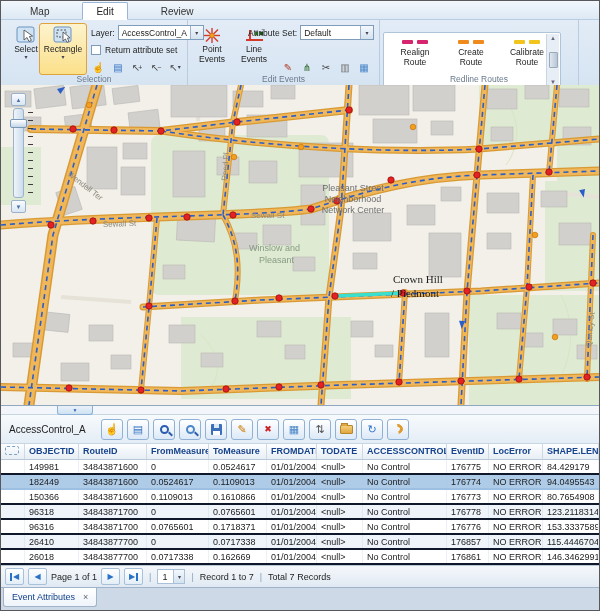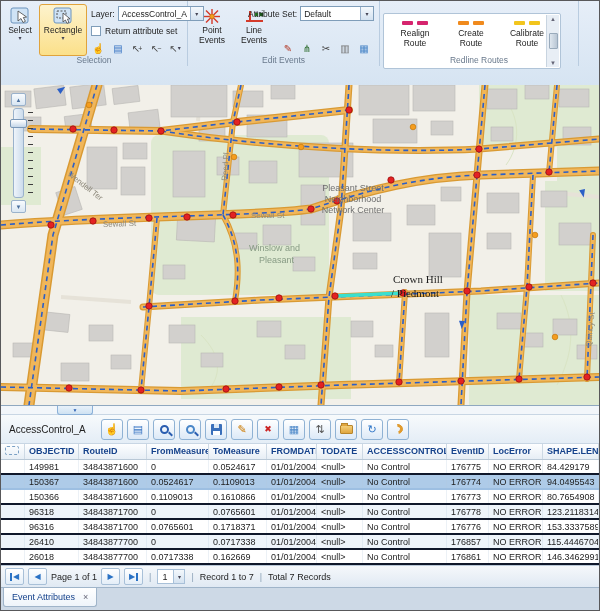--- a/index.html
+++ b/index.html
@@ -74,24 +74,29 @@
   .tabbar{height:25px;background:#cdd9e6;border-top:1px solid #9fb4c9;display:flex;align-items:flex-start;}
   .btab{margin-left:2px;height:19px;background:linear-gradient(#ffffff,#eef4fa);border:1px solid #9fb4c9;border-top:none;border-radius:0 0 3px 3px;padding:3px 8px;font-size:9px;color:#15428b;display:flex;gap:8px;align-items:center;}
   .btab .x{color:#667;font-size:9px;}
 </style>
 </head>
 <body>
 
 <div id="app">
 
   <div class="ribbon">
+    <div class="tabs">
+      <span class="tab">Map</span>
+      <span class="tab active">Edit</span>
+      <span class="tab">Review</span>
+    </div>
     <div class="rbody">
 
       <div class="grp" style="left:0;width:187px;">
-        <div class="bigbtn" style="left:2px;width:34px;height:52px;align-items:center;">
+        <div class="bigbtn" style="left:8px;width:34px;height:52px;align-items:center;">
           <svg width="22" height="19">
               <rect x="2" y="1" width="17" height="15" rx="2" fill="#cfe3f5" stroke="#6a93bd"></rect>
               <path d="M9,4 L9,14 L12,11.5 L14,15.5 L16.4,14.3 L14.3,10.5 L17.6,10 Z" fill="#fff" stroke="#444" stroke-width="0.8"></path>
             </svg>
           <span>Select</span>
           <span class="caret">▾</span>
         </div>
         <div class="bigbtn hl" style="left:38px;width:48px;height:52px;">
           <svg width="22" height="19">
               <rect x="2" y="1" width="17" height="15" rx="2" fill="#cfe3f5" stroke="#6a93bd"></rect>
@@ -486,21 +491,21 @@
           <div class="tcell" style="width: 58px;">0.0524617</div>
           <div class="tcell" style="width: 50px;">01/01/2004</div>
           <div class="tcell" style="width: 46px;">&lt;null&gt;</div>
           <div class="tcell" style="width: 84px;">No Control</div>
           <div class="tcell" style="width: 42px;">176775</div>
           <div class="tcell" style="width: 54px;">NO ERROR</div>
           <div class="tcell" style="width: 56px;">84.429179</div>
         </div>
         <div class="trow sel">
           <div class="tcell" style="width: 24px;"></div>
-          <div class="tcell" style="width: 54px;">150367</div>
+          <div class="tcell" style="width: 54px;">182449</div>
           <div class="tcell" style="width: 68px;">34843871600</div>
           <div class="tcell" style="width: 62px;">0.0524617</div>
           <div class="tcell" style="width: 58px;">0.1109013</div>
           <div class="tcell" style="width: 50px;">01/01/2004</div>
           <div class="tcell" style="width: 46px;">&lt;null&gt;</div>
           <div class="tcell" style="width: 84px;">No Control</div>
           <div class="tcell" style="width: 42px;">176774</div>
           <div class="tcell" style="width: 54px;">NO ERROR</div>
           <div class="tcell" style="width: 56px;">94.0495543</div>
         </div>

